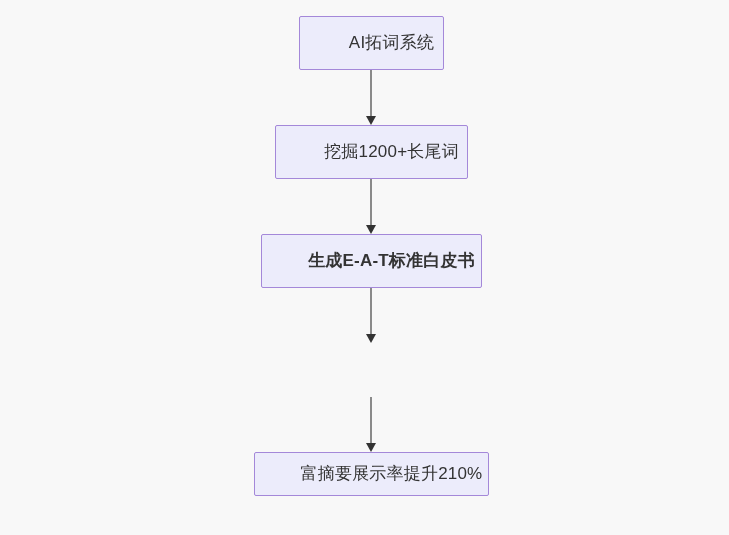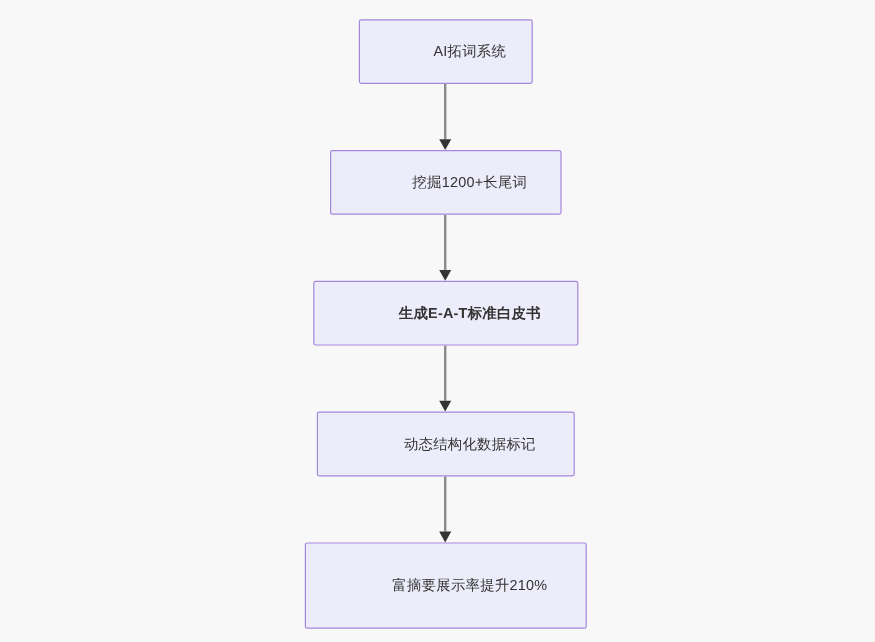--- a/index.html
+++ b/index.html
@@ -21,21 +21,21 @@
   .node {
     position: absolute;
     box-sizing: border-box;
     background: #ececfb;
     border: 1.6px solid #a488d9;
     border-radius: 2px;
     display: flex;
     align-items: center;
     justify-content: center;
     color: #333333;
-    font-size: 12px;
+    font-size: 17px;
     line-height: 1.2;
     letter-spacing: 0.2px;
     white-space: nowrap;
     padding-left: 40px;
   }
   .node-label {
     display: block;
   }
   .edge {
     position: absolute;
@@ -89,21 +89,18 @@
   </div>
 
   <div class="node" style="left:275px; top:125px; width:193px; height:54px;">
     <span class="node-label">挖掘1200+长尾词</span>
   </div>
 
   <div class="node" style="left:261px; top:234px; width:221px; height:54px;font-weight:bold;">
     <span class="node-label">生成E-A-T标准白皮书</span>
   </div>
 
-  <div class="node" style="left:264px; top:343px; width:215px; height:54px;">
-    <span class="node-label">动态结构化数据标记</span>
-  </div>
 
-  <div class="node" style="left:254px; top:452px; width:235px; height:72px;">
+  <div class="node" style="left:254px; top:452px; width:235px; height:44px;">
     <span class="node-label">富摘要展示率提升210%</span>
   </div>
 
 </div>
 
 </body></html>

